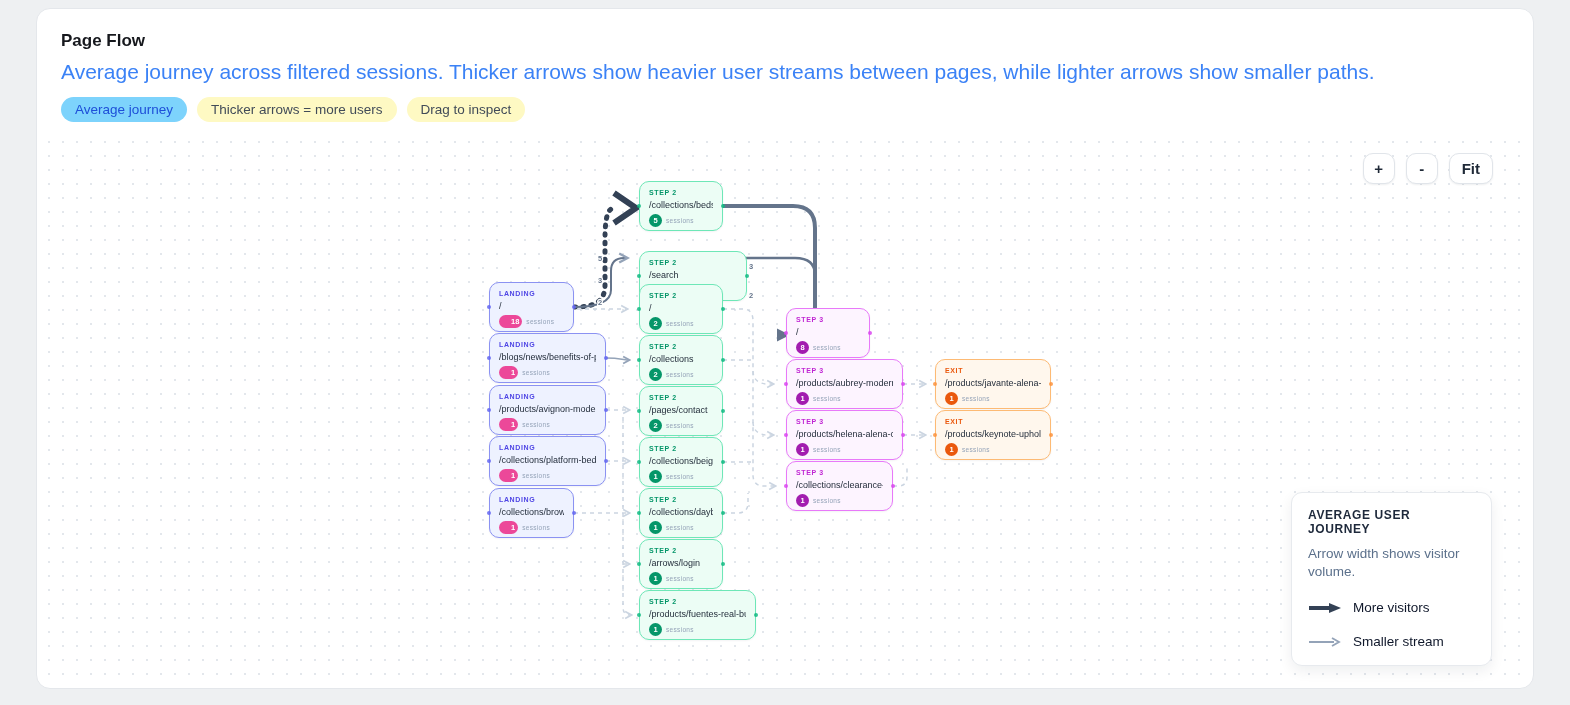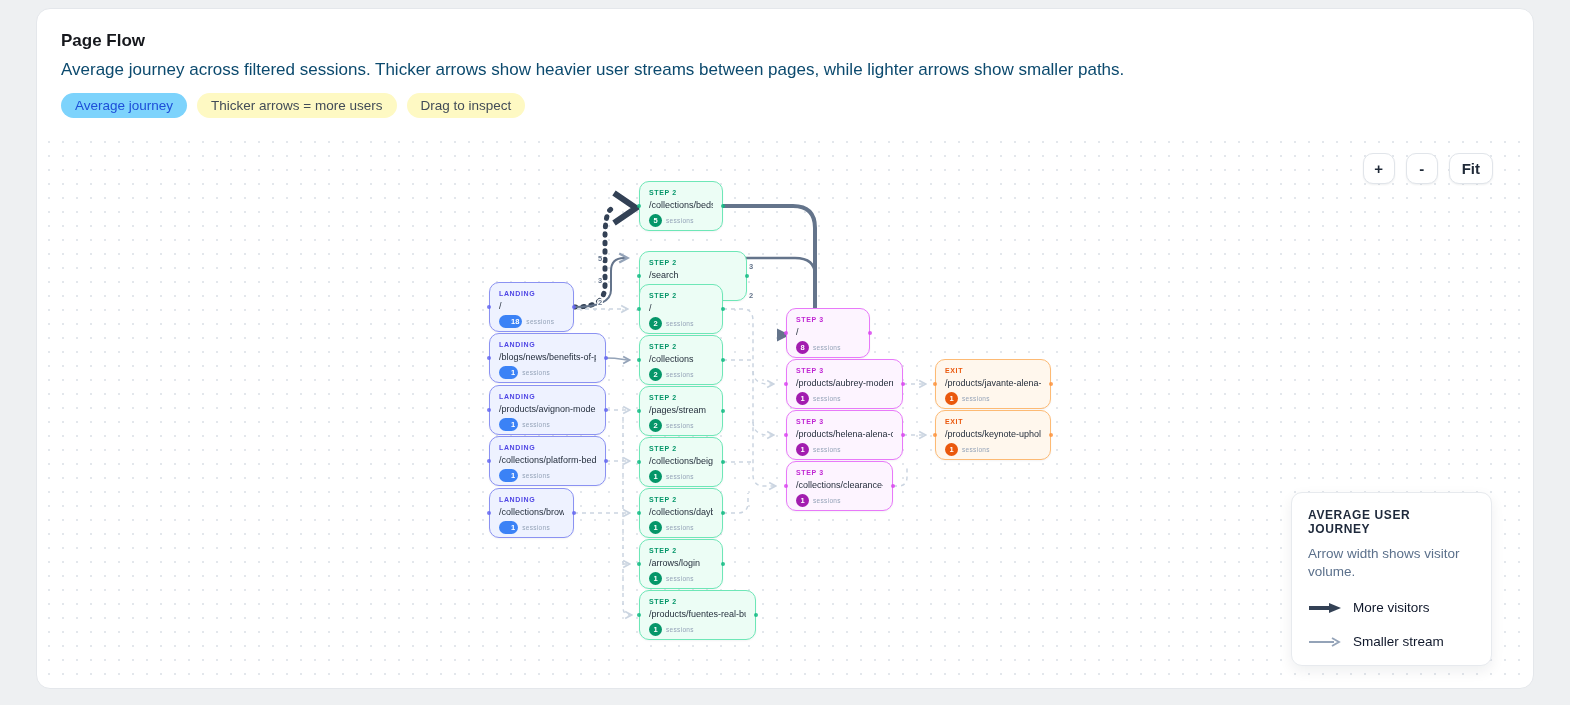--- a/index.html
+++ b/index.html
@@ -9,21 +9,21 @@
     font-family:"Liberation Sans","DejaVu Sans",sans-serif;
     position:relative;
   }
   .card{
     position:absolute;left:36px;top:8px;width:1498px;height:681px;
     background:#ffffff;border:1px solid #e4e7eb;border-radius:14px;
     box-sizing:border-box;overflow:hidden;
   }
   .header{position:absolute;left:24px;top:22px;right:24px;z-index:5;}
   .page-title{font-size:17px;font-weight:700;color:#16181d;margin:0 0 9px 0;}
-  .page-subtitle{font-size:17px;color:#0c4a6e;margin:0 0 13px 0;}
+  .page-subtitle{font-size:21px;color:#3b82f6;margin:0 0 13px 0;}
   .chips{display:flex;gap:10px;}
   .chip{
     display:inline-block;padding:5px 14px;border-radius:999px;
     font-size:13.5px;background:#fef9c3;color:#414b58;white-space:nowrap;
   }
   .chip-blue{background:#7dd3fc;color:#1d4ed8;}
 
   .canvas{
     position:absolute;left:1px;right:1px;top:122px;bottom:1px;
     background-image:radial-gradient(circle,#e3e7ec 1px,transparent 1.2px);
@@ -53,21 +53,21 @@
   .ntype{font-size:7px;font-weight:700;letter-spacing:.09em;margin-bottom:4px;}
   .npath{font-size:9px;font-weight:500;color:#1f2937;white-space:nowrap;overflow:hidden;margin-bottom:4px;}
   .nmeta{display:flex;align-items:center;gap:4px;}
   .nbadge{min-width:13px;height:13px;border-radius:999px;color:#fff;font-size:7.5px;font-weight:700;
     display:inline-flex;align-items:center;justify-content:center;padding:0 3px;box-sizing:border-box;}
   .nsess{font-size:6.5px;color:#94a3b8;letter-spacing:.05em;}
   .dot{position:absolute;width:4px;height:4px;border-radius:50%;top:50%;margin-top:-2px;opacity:.85;}
   .dl{left:-3px;} .dr{right:-3px;}
 
   .landing{background:#eef2ff;border-color:#8b92f2;}
-  .landing .ntype{color:#4f46e5;} .landing .nbadge{background:#3b82f6;padding-left:12px;} .landing .dot{background:#6366f1;}
+  .landing .ntype{color:#4f46e5;} .landing .nbadge{background:#ec4899;padding-left:12px;} .landing .dot{background:#6366f1;}
   .step2{background:#ecfdf5;border-color:#6ee7b7;}
   .step2 .ntype{color:#059669;} .step2 .nbadge{background:#059669;} .step2 .dot{background:#10b981;}
   .step3{background:#fdf4ff;border-color:#e879f9;}
   .step3 .ntype{color:#c026d3;} .step3 .nbadge{background:#a21caf;} .step3 .dot{background:#d946ef;}
   .exit{background:#fff7ed;border-color:#fdba74;}
   .exit .ntype{color:#ea580c;} .exit .nbadge{background:#ea580c;} .exit .dot{background:#fb923c;}
 
   .legend{
     position:absolute;right:41px;top:483px;width:201px;z-index:8;
     background:#fff;border:1px solid #e7eaee;border-radius:11px;
@@ -246,21 +246,21 @@
         <div class="npath">/collections</div>
         <div class="nmeta">
           <span class="nbadge">2</span>
           <span class="nsess">sessions</span>
         </div>
         <span class="dot dl"></span>
         <span class="dot dr"></span>
       </div>
       <div class="node step2" style="left: 602px; top: 377px; width: 84px;">
         <div class="ntype">STEP 2</div>
-        <div class="npath">/pages/stream</div>
+        <div class="npath">/pages/contact</div>
         <div class="nmeta">
           <span class="nbadge">2</span>
           <span class="nsess">sessions</span>
         </div>
         <span class="dot dl"></span>
         <span class="dot dr"></span>
       </div>
       <div class="node step2" style="left: 602px; top: 428px; width: 84px;">
         <div class="ntype">STEP 2</div>
         <div class="npath">/collections/beige</div>

